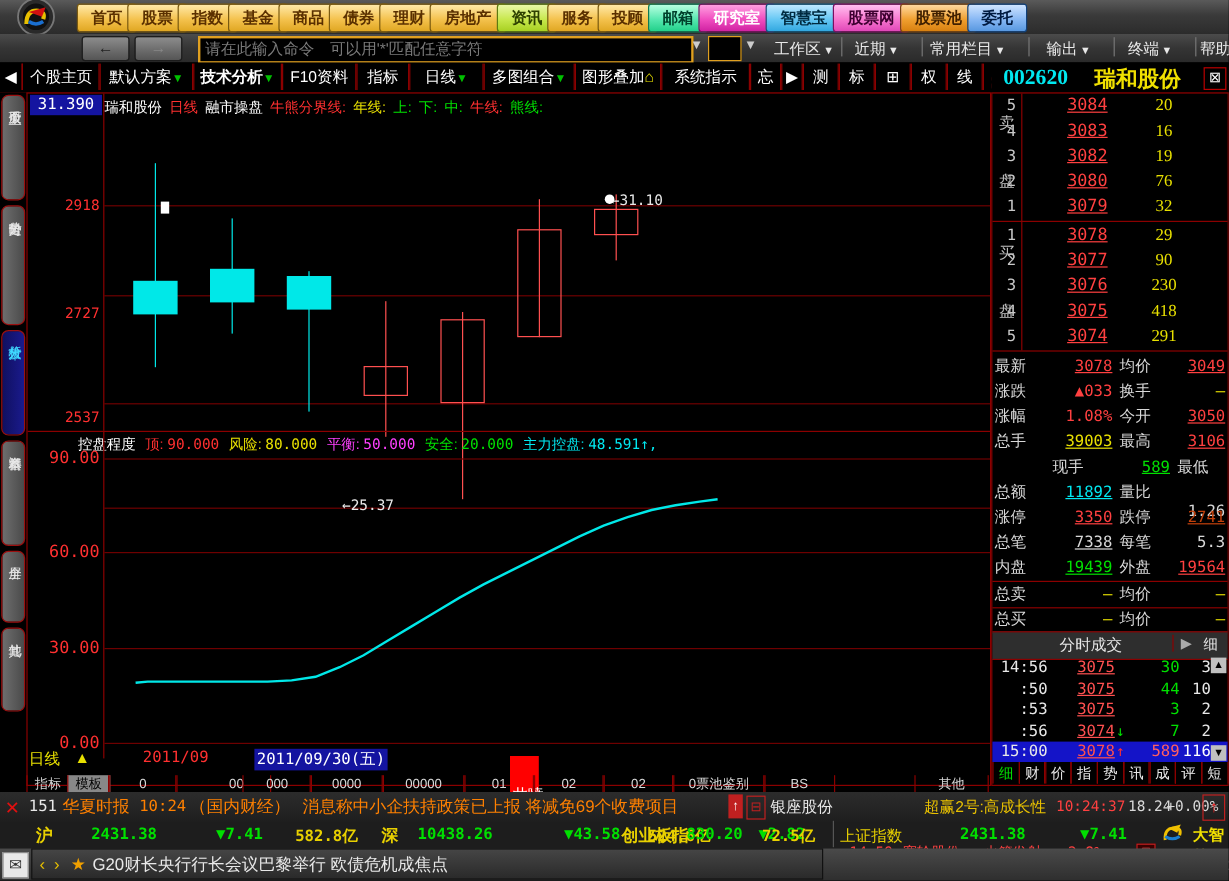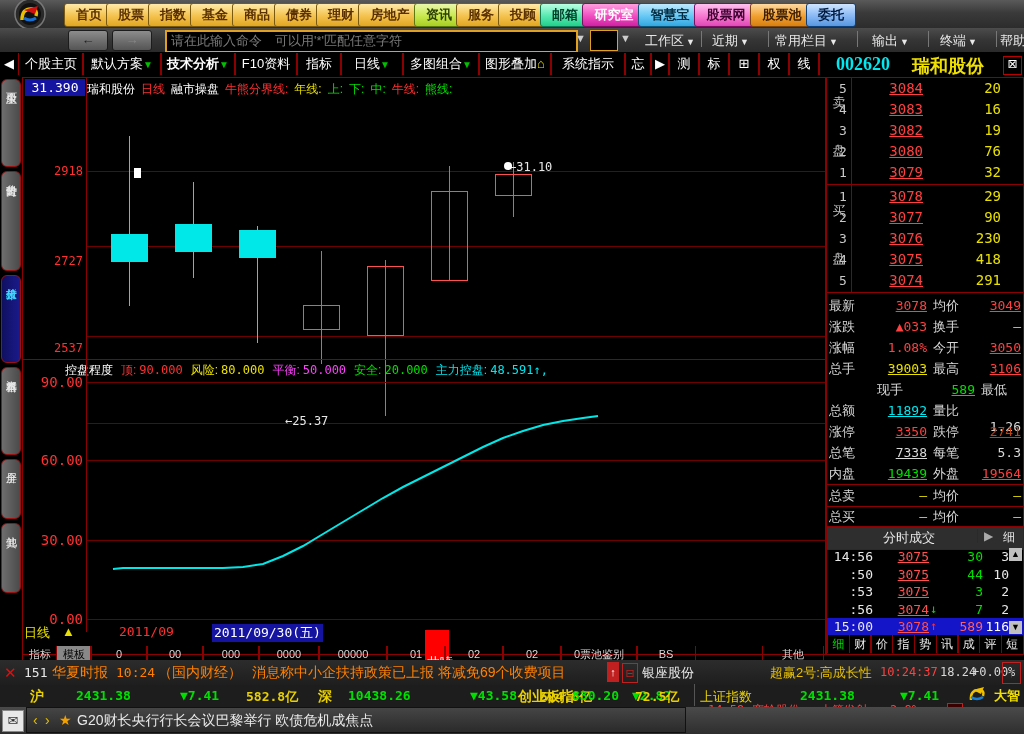--- a/index.html
+++ b/index.html
@@ -49,21 +49,21 @@
   #indpane{left:0;top:281px;width:802px;height:272px;border-top:1px solid #8b0000;}
   .gl{background:#6e0000;height:1px;}
   .ylab{color:#ff3030;font-size:12px;font-family:"DejaVu Sans Mono",monospace;text-align:right;}
   .hdr{font-size:12px;white-space:nowrap;}
   .cndl{position:absolute;}
   
   #right{left:826px;top:77px;width:198px;height:578px;background:#000;border:1px solid #8b0000;box-sizing:border-box;}
   .ordrow{height:21px;line-height:21px;font-size:14px;font-family:"DejaVu Sans Mono",monospace;}
   .ordn{position:absolute;left:12px;color:#c8c8c8;font-size:13px;}
   .ordp{position:absolute;left:28px;width:68px;text-align:right;color:#ff4040;}
-  .ordv{position:absolute;left:112px;width:62px;text-align:right;color:#e8e000;}
+  .ordv{position:absolute;left:112px;width:62px;text-align:center;color:#e8e000;font-family:Liberation Serif, serif;}
   .sideLbl{position:absolute;left:1px;width:22px;color:#c0c0c0;font-size:13px;text-align:center;}
   .frow{height:21px;line-height:21px;font-size:13px;font-family:"DejaVu Sans Mono",monospace;}
   .fk{position:absolute;color:#d8d8d8;font-size:13px;}
   .fv{position:absolute;text-align:right;}
   .tkrow{height:21px;line-height:21px;font-size:14px;font-family:"DejaVu Sans Mono",monospace;}
   
   #xaxis{left:22px;top:623px;width:804px;height:22px;}
   #btmtabs{left:22px;top:645px;width:804px;height:19px;}
   .btab{height:17px;line-height:17px;font-size:11px;color:#d8d8d8;text-align:center;border-left:1px solid #8b0000;border-right:1px solid #8b0000;cursor:pointer;}
   #newsbar{left:0;top:660px;width:1024px;height:25px;background:linear-gradient(#2c2c2c,#1e1e1e);}
@@ -253,21 +253,21 @@
   <div class="abs" style="left:2px;top:1px;color:#e8e000;font-size:13px;">日线</div>
   <div class="abs" style="left:40px;top:1px;color:#e8e000;font-size:13px;">▲</div>
   <div class="abs" style="left:97px;top:1px;color:#ff3030;font-size:13px;font-family:'DejaVu Sans Mono',monospace;">2011/09</div>
   <div class="abs" style="left:190px;top:1px;background:#1414a0;color:#fff;padding:0 2px;font-size:13px;font-family:'DejaVu Sans Mono',monospace;">2011/09/30(五)</div>
 </div>
 
 <div id="btmtabs" class="abs">
     <div class="btab abs" style="left: 0px; width: 34px; top: 1px;">指标</div>
     <div class="btab abs" style="left: 34px; width: 34px; top: 1px; background: rgb(136, 136, 136); color: rgb(0, 0, 0);">模板</div>
     <div class="btab abs" style="left: 68px; width: 56px; top: 1px;">0</div>
-    <div class="btab abs" style="left: 124px; width: 56px; top: 1px;">00</div>
+    <div class="btab abs" style="left: 124px; width: 56px; top: 1px; padding-left: 22px;">00</div>
     <div class="btab abs" style="left: 180px; width: 56px; top: 1px;">000</div>
     <div class="btab abs" style="left: 236px; width: 60px; top: 1px;">0000</div>
     <div class="btab abs" style="left: 296px; width: 68px; top: 1px;">00000</div>
     <div class="btab abs" style="left: 364px; width: 58px; top: 1px;">01</div>
     <div class="btab abs" style="left: 422px; width: 58px; top: 1px;">02</div>
     <div class="btab abs" style="left: 480px; width: 58px; top: 1px;">02</div>
     <div class="btab abs" style="left: 538px; width: 76px; top: 1px;">0票池鉴别</div>
     <div class="btab abs" style="left: 614px; width: 58px; top: 1px;">BS</div>
     <div class="btab abs" style="left: 672px; width: 68px; top: 16px; margin-top: 12px;">BS决策</div>
     <div class="btab abs" style="left: 740px; width: 60px; top: 1px;">其他</div>

